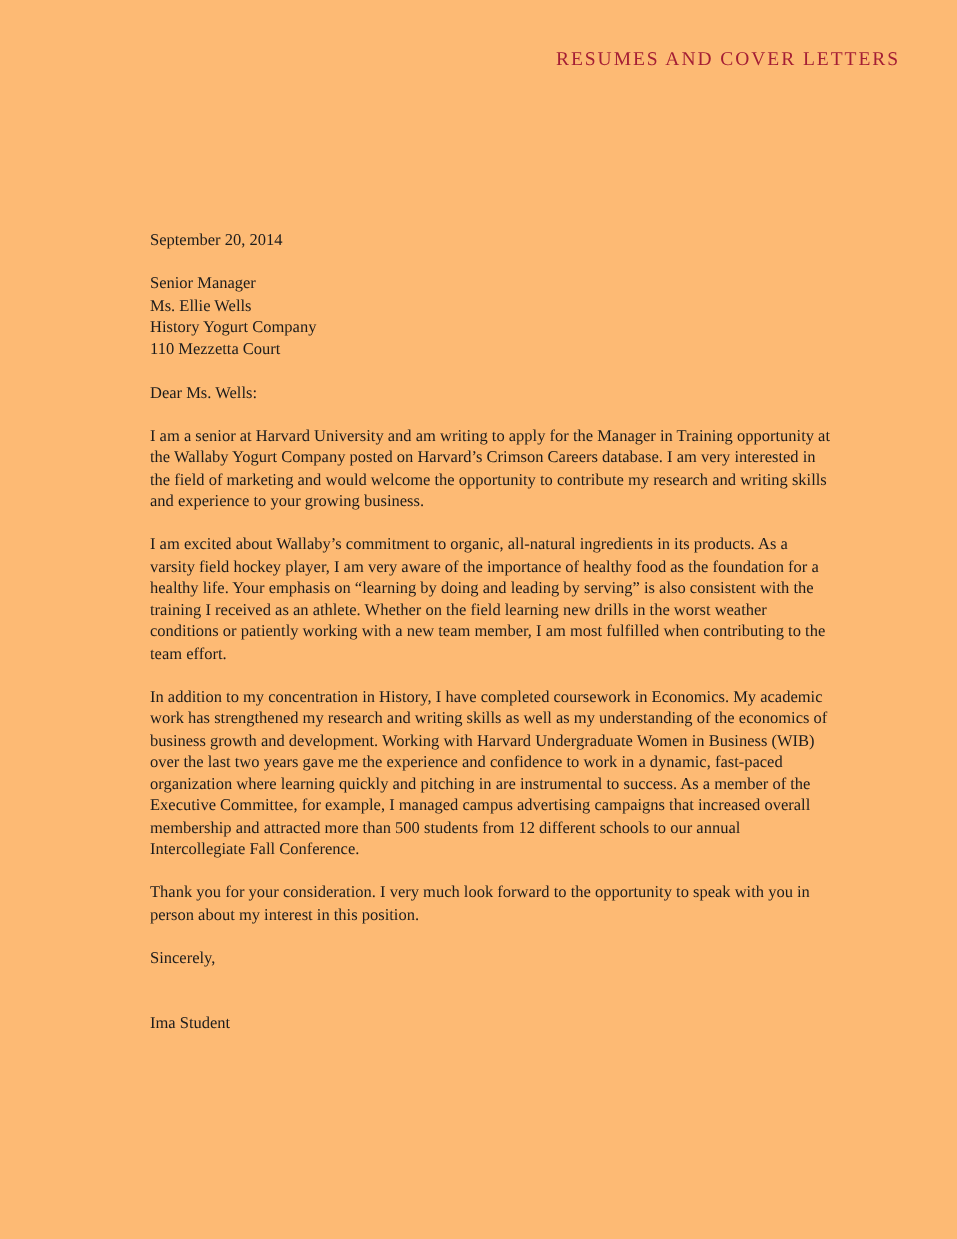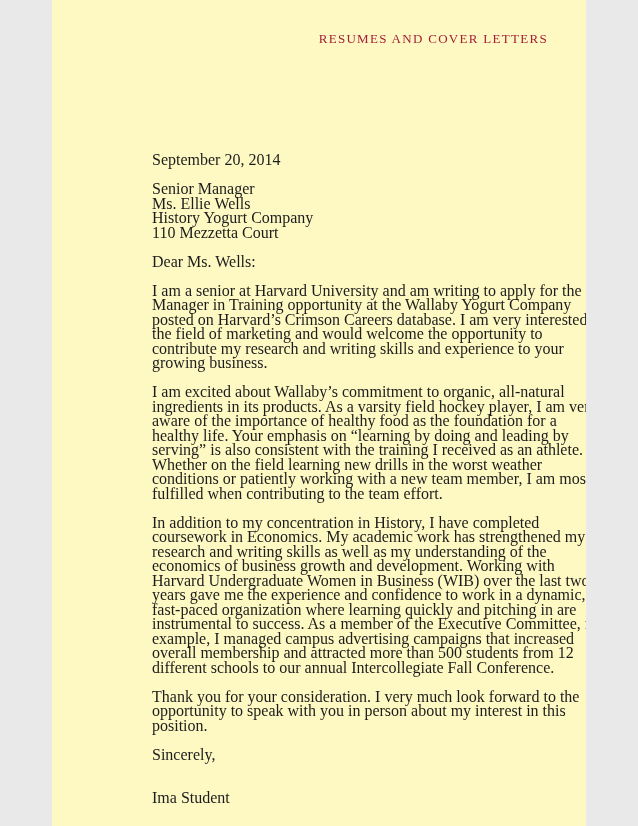--- a/index.html
+++ b/index.html
@@ -1,23 +1,23 @@
 <!DOCTYPE html>
 <html><head>
 <meta charset="utf-8">
 <style>
   * { margin: 0; padding: 0; box-sizing: border-box; }
   html, body { background: #e9e9e9; }
   body { font-family: "Liberation Serif", serif; }
 
   .page {
     position: relative;
-    width: 534px;
+    width: 638px;
     height: 826px;
-    background: #fef9c3;
+    background: #fdba74;
     margin: 0 auto;
     overflow: hidden;
   }
 
   .doc-header-label {
     position: absolute;
     top: 31px;
     right: 38px;
     font-family: "Liberation Serif", serif;
     font-size: 13px;
@@ -39,21 +39,21 @@
     color: #2b2b2b;
     white-space: nowrap;
   }
 
   .letter {
     position: absolute;
     top: 153px;
     left: 100px;
     width: 455px;
     font-family: "Liberation Serif", serif;
-    font-size: 16px;
+    font-size: 11px;
     line-height: 14.5px;
     color: #1c1c1c;
   }
 
   .letter p { margin: 0 0 14.5px 0; }
   .letter .addr-line { margin: 0; }
   .addr-block { margin: 0 0 14.5px 0; }
   .letter .closing { margin-bottom: 29px; }
   .letter .signature { margin-bottom: 0; }
 </style>

